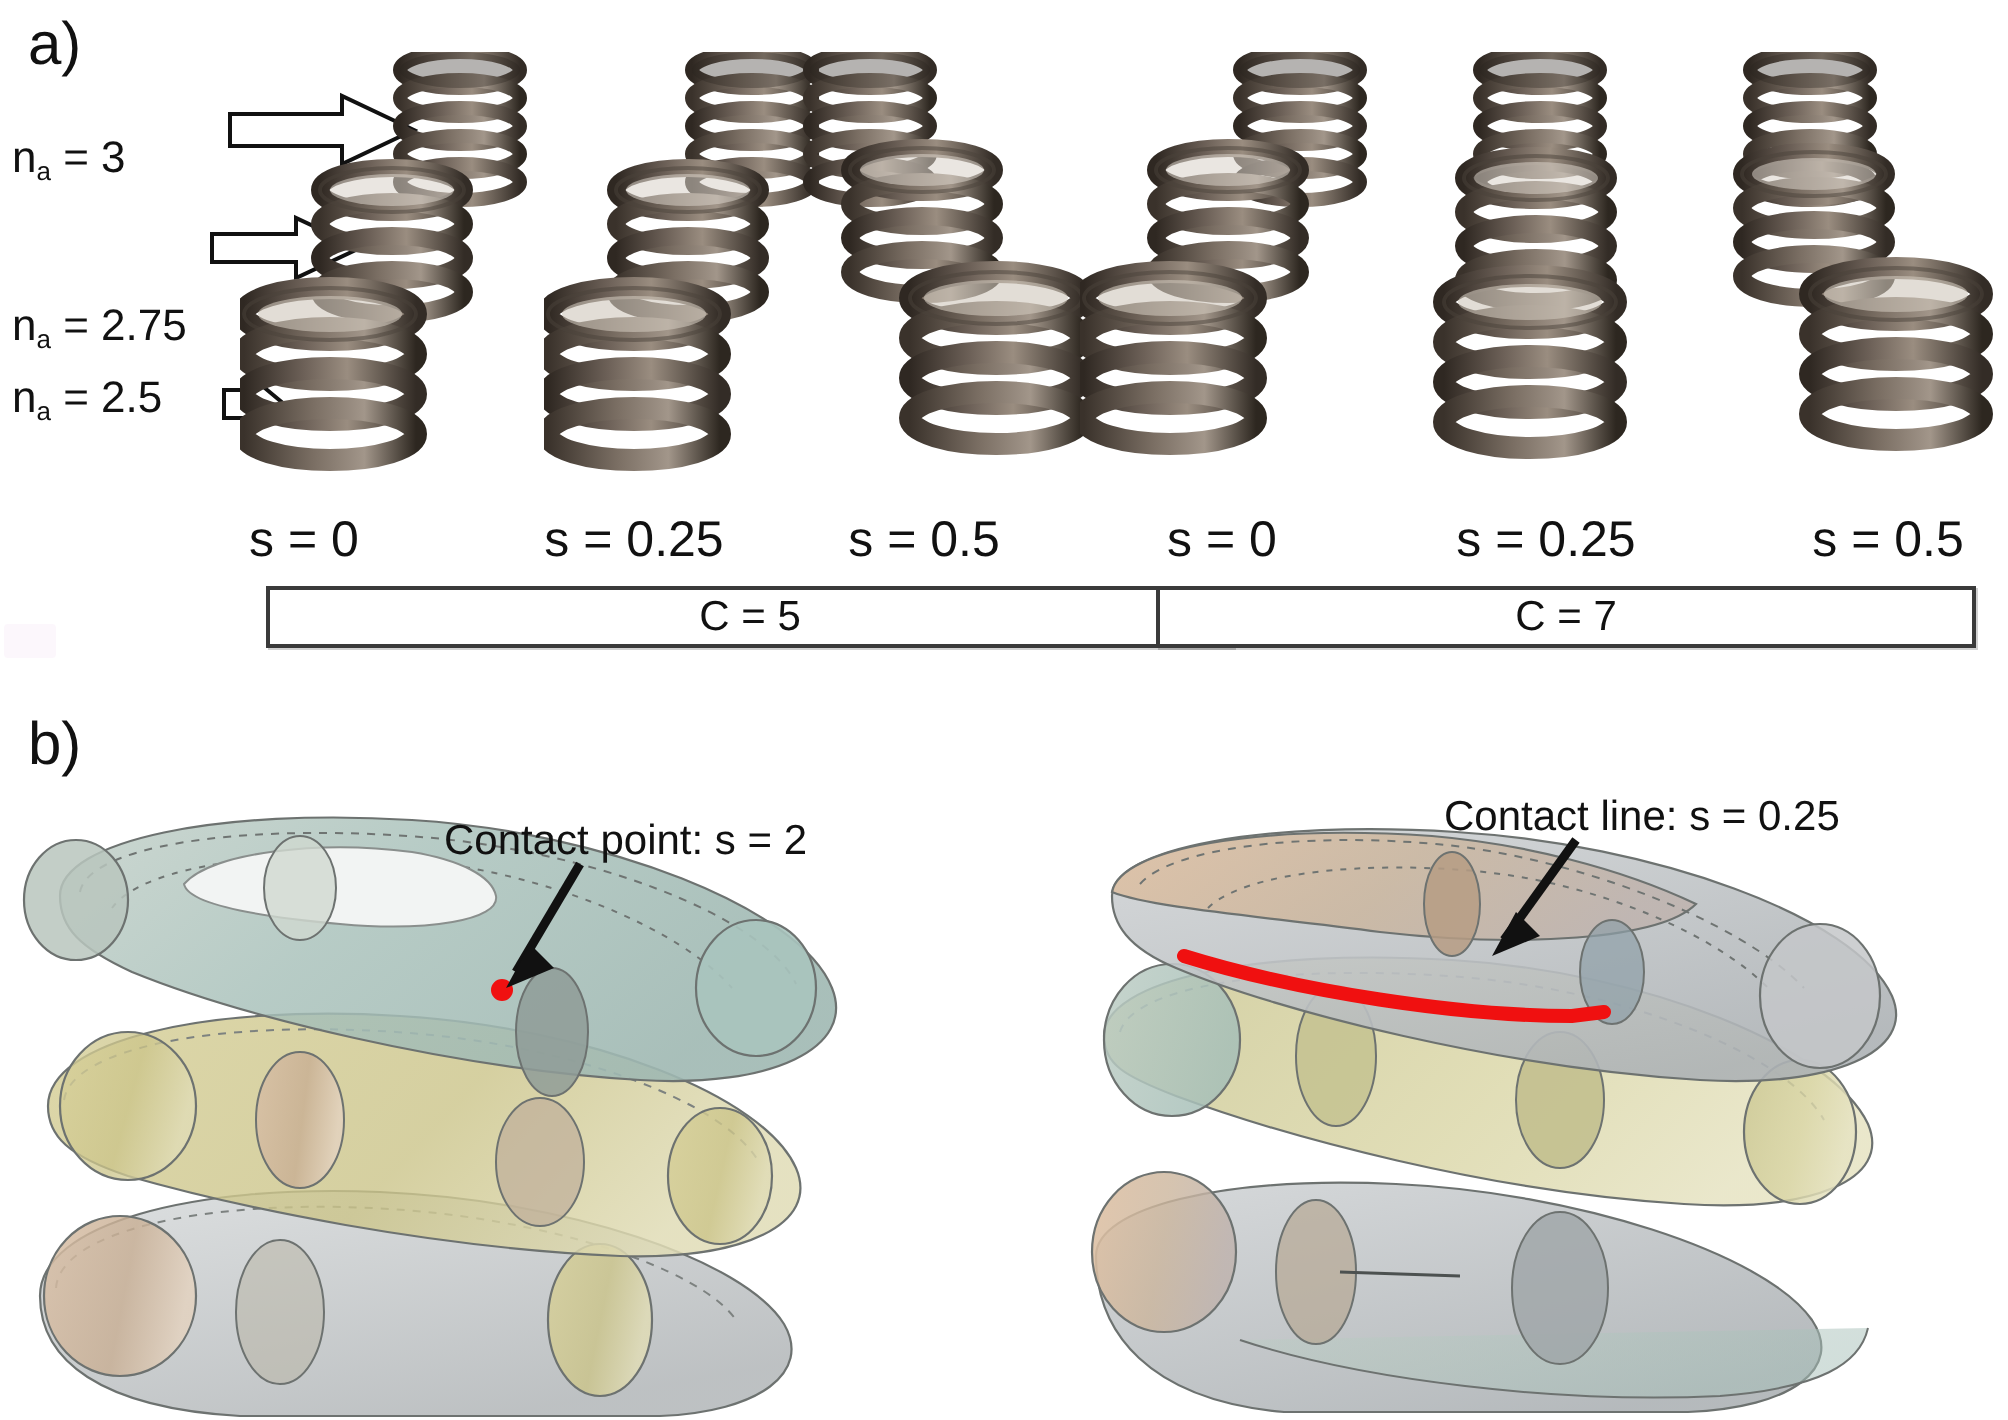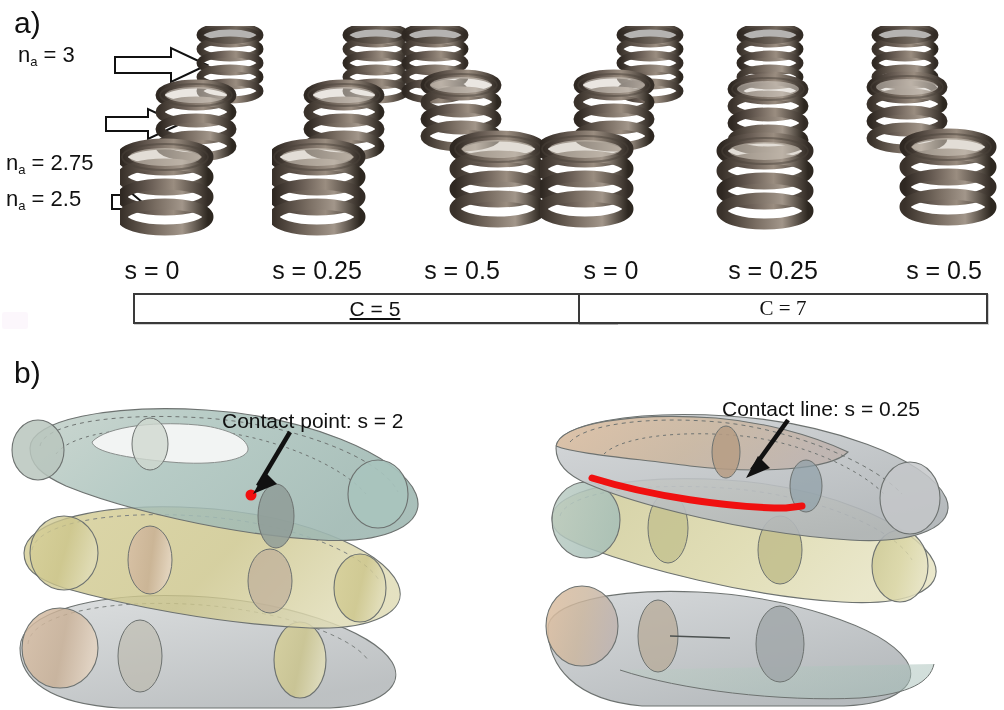--- a/index.html
+++ b/index.html
@@ -60,21 +60,21 @@
 <body>
 
 <div class="fig">
 
   <div class="faint-artifact" style="left:2px;top:312px;width:26px;height:17px;"></div>
 
   <div class="abs panel-letter" style="left:14px;top:8px;">a)</div>
 
   <div class="abs panel-letter" style="left:14px;top:358px;">b)</div>
 
-  <div class="abs na-label" style="left:6px;top:44px;margin-left:12px;">
+  <div class="abs na-label" style="left:6px;top:68px;">
     <span>n</span><sub>a</sub><span> = 3</span>
   </div>
   <div class="abs na-label" style="left:6px;top:108px;margin-top:44px;">
     <span>n</span><sub>a</sub><span> = 2.75</span>
   </div>
   <div class="abs na-label" style="left:6px;top:188px;">
     <span>n</span><sub>a</sub><span> = 2.5</span>
   </div>
 
   <div class="abs" style="left:113px;top:46px;">
@@ -284,22 +284,22 @@
     </svg>
   </div>
 
   <div class="abs s-label" style="left:112px;top:258px;width:80px;">s = 0</div>
   <div class="abs s-label" style="left:267px;top:258px;width:100px;">s = 0.25</div>
   <div class="abs s-label" style="left:417px;top:258px;width:90px;">s = 0.5</div>
   <div class="abs s-label" style="left:571px;top:258px;width:80px;">s = 0</div>
   <div class="abs s-label" style="left:723px;top:258px;width:100px;">s = 0.25</div>
   <div class="abs s-label" style="left:899px;top:258px;width:90px;">s = 0.5</div>
 
-  <div class="abs c-box" style="left:133px;top:293px;width:484px;height:31px;text-decoration:underline;">C = 5</div>
-  <div class="abs c-box" style="left:578px;top:293px;width:410px;height:31px;font-family:Liberation Serif, serif;">C = 7</div>
+  <div class="abs c-box" style="left:133px;top:293px;width:484px;height:31px;">C = 5</div>
+  <div class="abs c-box" style="left:578px;top:293px;width:410px;height:31px;">C = 7</div>
 
   <div class="model" style="left:0px;top:398px;">
     <svg width="470" height="312" viewBox="0 0 470 312">
       <defs>
         <linearGradient id="gTeal" x1="0" y1="0" x2="1" y2="0.4">
           <stop offset="0" stop-color="#c6d2cb" stop-opacity=".88"></stop>
           <stop offset=".45" stop-color="#a7c0b9" stop-opacity=".82"></stop>
           <stop offset="1" stop-color="#9fb8b2" stop-opacity=".9"></stop>
         </linearGradient>
         <linearGradient id="gGray" x1="0" y1="0" x2="0.6" y2="1">

